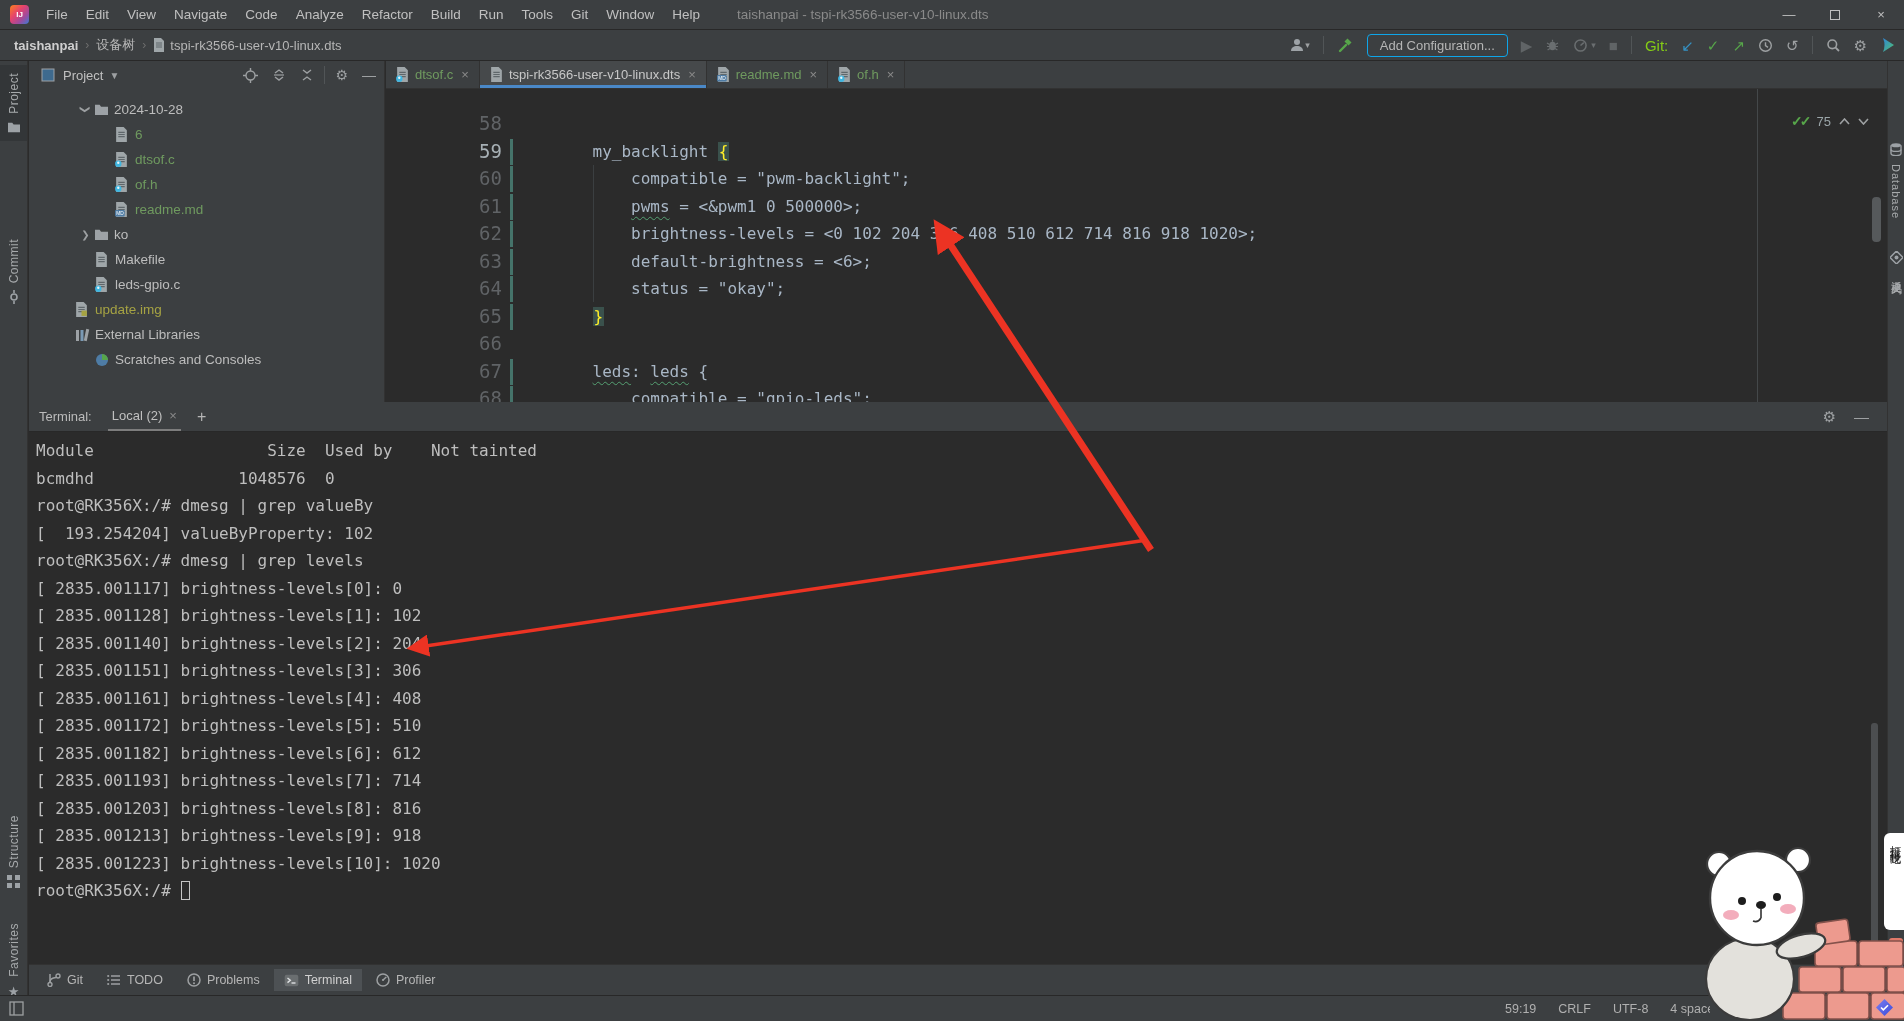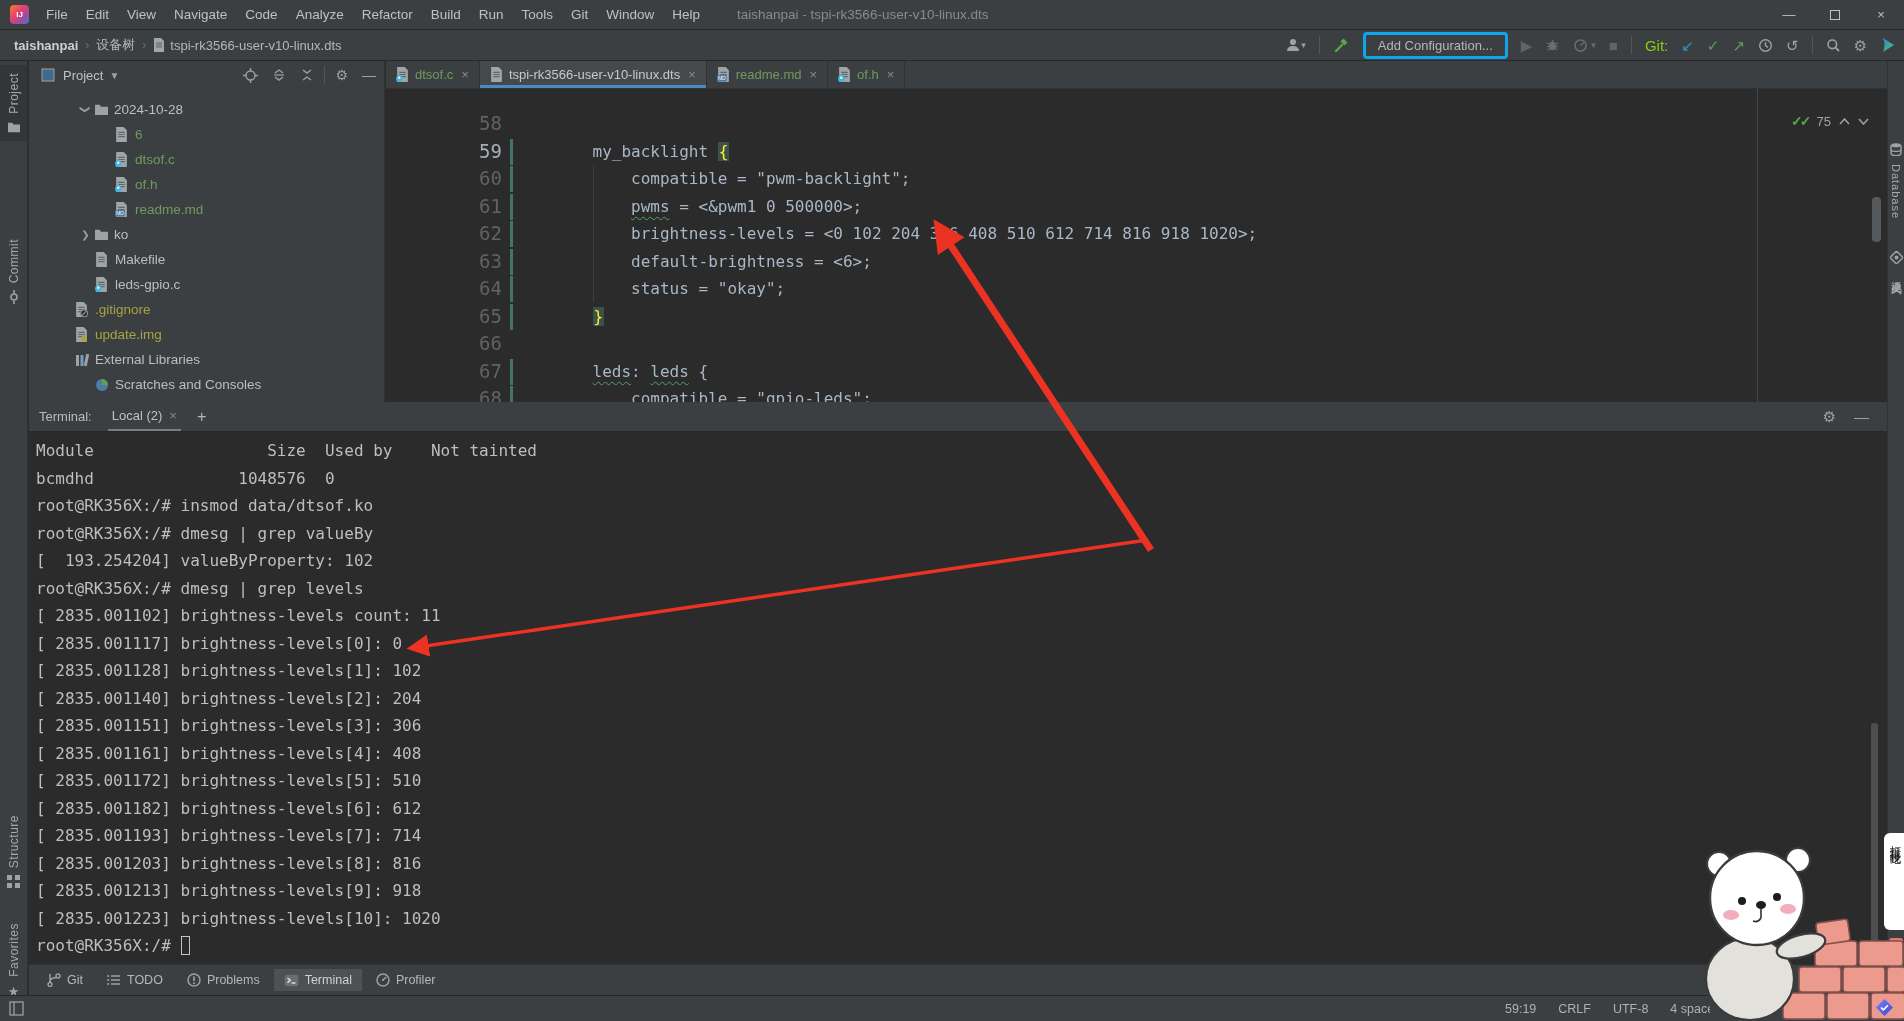--- a/index.html
+++ b/index.html
@@ -26,21 +26,21 @@
 
 .row2{position:absolute;left:0;top:30px;width:1904px;height:31px;background:var(--bg);
   border-bottom:1px solid var(--border-dk);display:flex;align-items:center;padding:0 8px 0 14px;font-size:13px}
 .crumb-bold{font-weight:bold;color:#cfcfcf}
 .crumb-sep{color:#6e6e6e;margin:0 7px;font-size:12px}
 .crumb{color:#b6b6b6}
 .mini-file{display:inline-block;vertical-align:-2px;margin-right:5px}
 .tb-actions{margin-left:auto;display:flex;align-items:center;gap:13px}
 .tb-ico{color:#9da0a2;font-size:15px;line-height:1;display:flex;align-items:center}
 .tb-sep{width:1px;height:18px;background:#515557}
-.add-config{border:3px solid #0ea5e9;border-radius:4px;color:#b6b6b6;padding:3px 12px;font-size:13px;background:transparent}
+.add-config{border:1px solid #0ea5e9;border-radius:4px;color:#b6b6b6;padding:3px 12px;font-size:13px;background:transparent}
 .dis{color:#606466}
 .git-label{color:#84cc16;font-size:15px}
 .arr-blue{color:#3592C4;font-size:15px}
 .arr-green{color:#57A64A;font-size:15px}
 
 .lstrip{position:absolute;left:0;top:61px;width:28px;height:934px;background:var(--bg);border-right:1px solid var(--border)}
 .rstrip{position:absolute;right:0;top:61px;width:17px;height:934px;background:var(--bg);border-left:1px solid var(--border)}
 .vtab{position:absolute;left:0;width:100%;display:flex;flex-direction:column;align-items:center;gap:7px}
 .vtab.active{background:#333638}
 .vlabel{writing-mode:vertical-rl;transform:rotate(180deg);font-size:12px;color:#a7aaac;letter-spacing:.5px}
@@ -383,31 +383,20 @@
             <circle cx="3" cy="10" r="1.1" fill="#e8f4f8"></circle>
           </svg>
         </span>
         <span class="t-default">leds-gpio.c</span>
       </div>
       <div class="tree-row" style="padding-left: 46px;">
         <span class="tree-ico">
           <svg width="13" height="15" viewBox="0 0 12 14">
             <path d="M1 0h7l3 3v11H1z" fill="#9FA6A9"></path>
             <path d="M3 5h6M3 7h6M3 9h6" stroke="#5f676b" stroke-width="1"></path>
-            <circle cx="8.5" cy="10.5" r="3.2" fill="#2b2b2b" stroke="#8a8a8a" stroke-width="1.1"></circle>
-            <line x1="6.4" y1="12.6" x2="10.6" y2="8.4" stroke="#8a8a8a" stroke-width="1.1"></line>
-          </svg>
-        </span>
-        <span class="t-olive">.gitignore</span>
-      </div>
-      <div class="tree-row" style="padding-left: 46px;">
-        <span class="tree-ico">
-          <svg width="13" height="15" viewBox="0 0 12 14">
-            <path d="M1 0h7l3 3v11H1z" fill="#9FA6A9"></path>
-            <path d="M3 5h6M3 7h6M3 9h6" stroke="#5f676b" stroke-width="1"></path>
             <rect x="6" y="8" width="5" height="5" fill="#A6A343"></rect>
           </svg>
         </span>
         <span class="t-olive">update.img</span>
       </div>
       <div class="tree-row" style="padding-left: 46px;">
         <span class="tree-ico">
           <svg width="15" height="14" viewBox="0 0 15 14">
             <rect x="1" y="2" width="3" height="11" fill="#9da2a6"></rect>
             <rect x="5.5" y="2" width="3" height="11" fill="#7a9ab5"></rect>
@@ -520,25 +509,23 @@
     </span>
     <span class="term-plus">+</span>
     <span class="term-right">
       <span class="tb-ico">⚙</span>
       <span class="tb-ico">—</span>
     </span>
   </div>
   <div class="term-body" id="term-lines">
       <div class="tline">Module                  Size  Used by    Not tainted</div>
       <div class="tline">bcmdhd               1048576  0</div>
-      <div class="tline">root@RK356X:/# insmod data/dtsof.ko</div>
       <div class="tline">root@RK356X:/# dmesg | grep valueBy</div>
       <div class="tline">[  193.254204] valueByProperty: 102</div>
       <div class="tline">root@RK356X:/# dmesg | grep levels</div>
-      <div class="tline">[ 2835.001102] brightness-levels count: 11</div>
       <div class="tline">[ 2835.001117] brightness-levels[0]: 0</div>
       <div class="tline">[ 2835.001128] brightness-levels[1]: 102</div>
       <div class="tline">[ 2835.001140] brightness-levels[2]: 204</div>
       <div class="tline">[ 2835.001151] brightness-levels[3]: 306</div>
       <div class="tline">[ 2835.001161] brightness-levels[4]: 408</div>
       <div class="tline">[ 2835.001172] brightness-levels[5]: 510</div>
       <div class="tline">[ 2835.001182] brightness-levels[6]: 612</div>
       <div class="tline">[ 2835.001193] brightness-levels[7]: 714</div>
       <div class="tline">[ 2835.001203] brightness-levels[8]: 816</div>
       <div class="tline">[ 2835.001213] brightness-levels[9]: 918</div>

